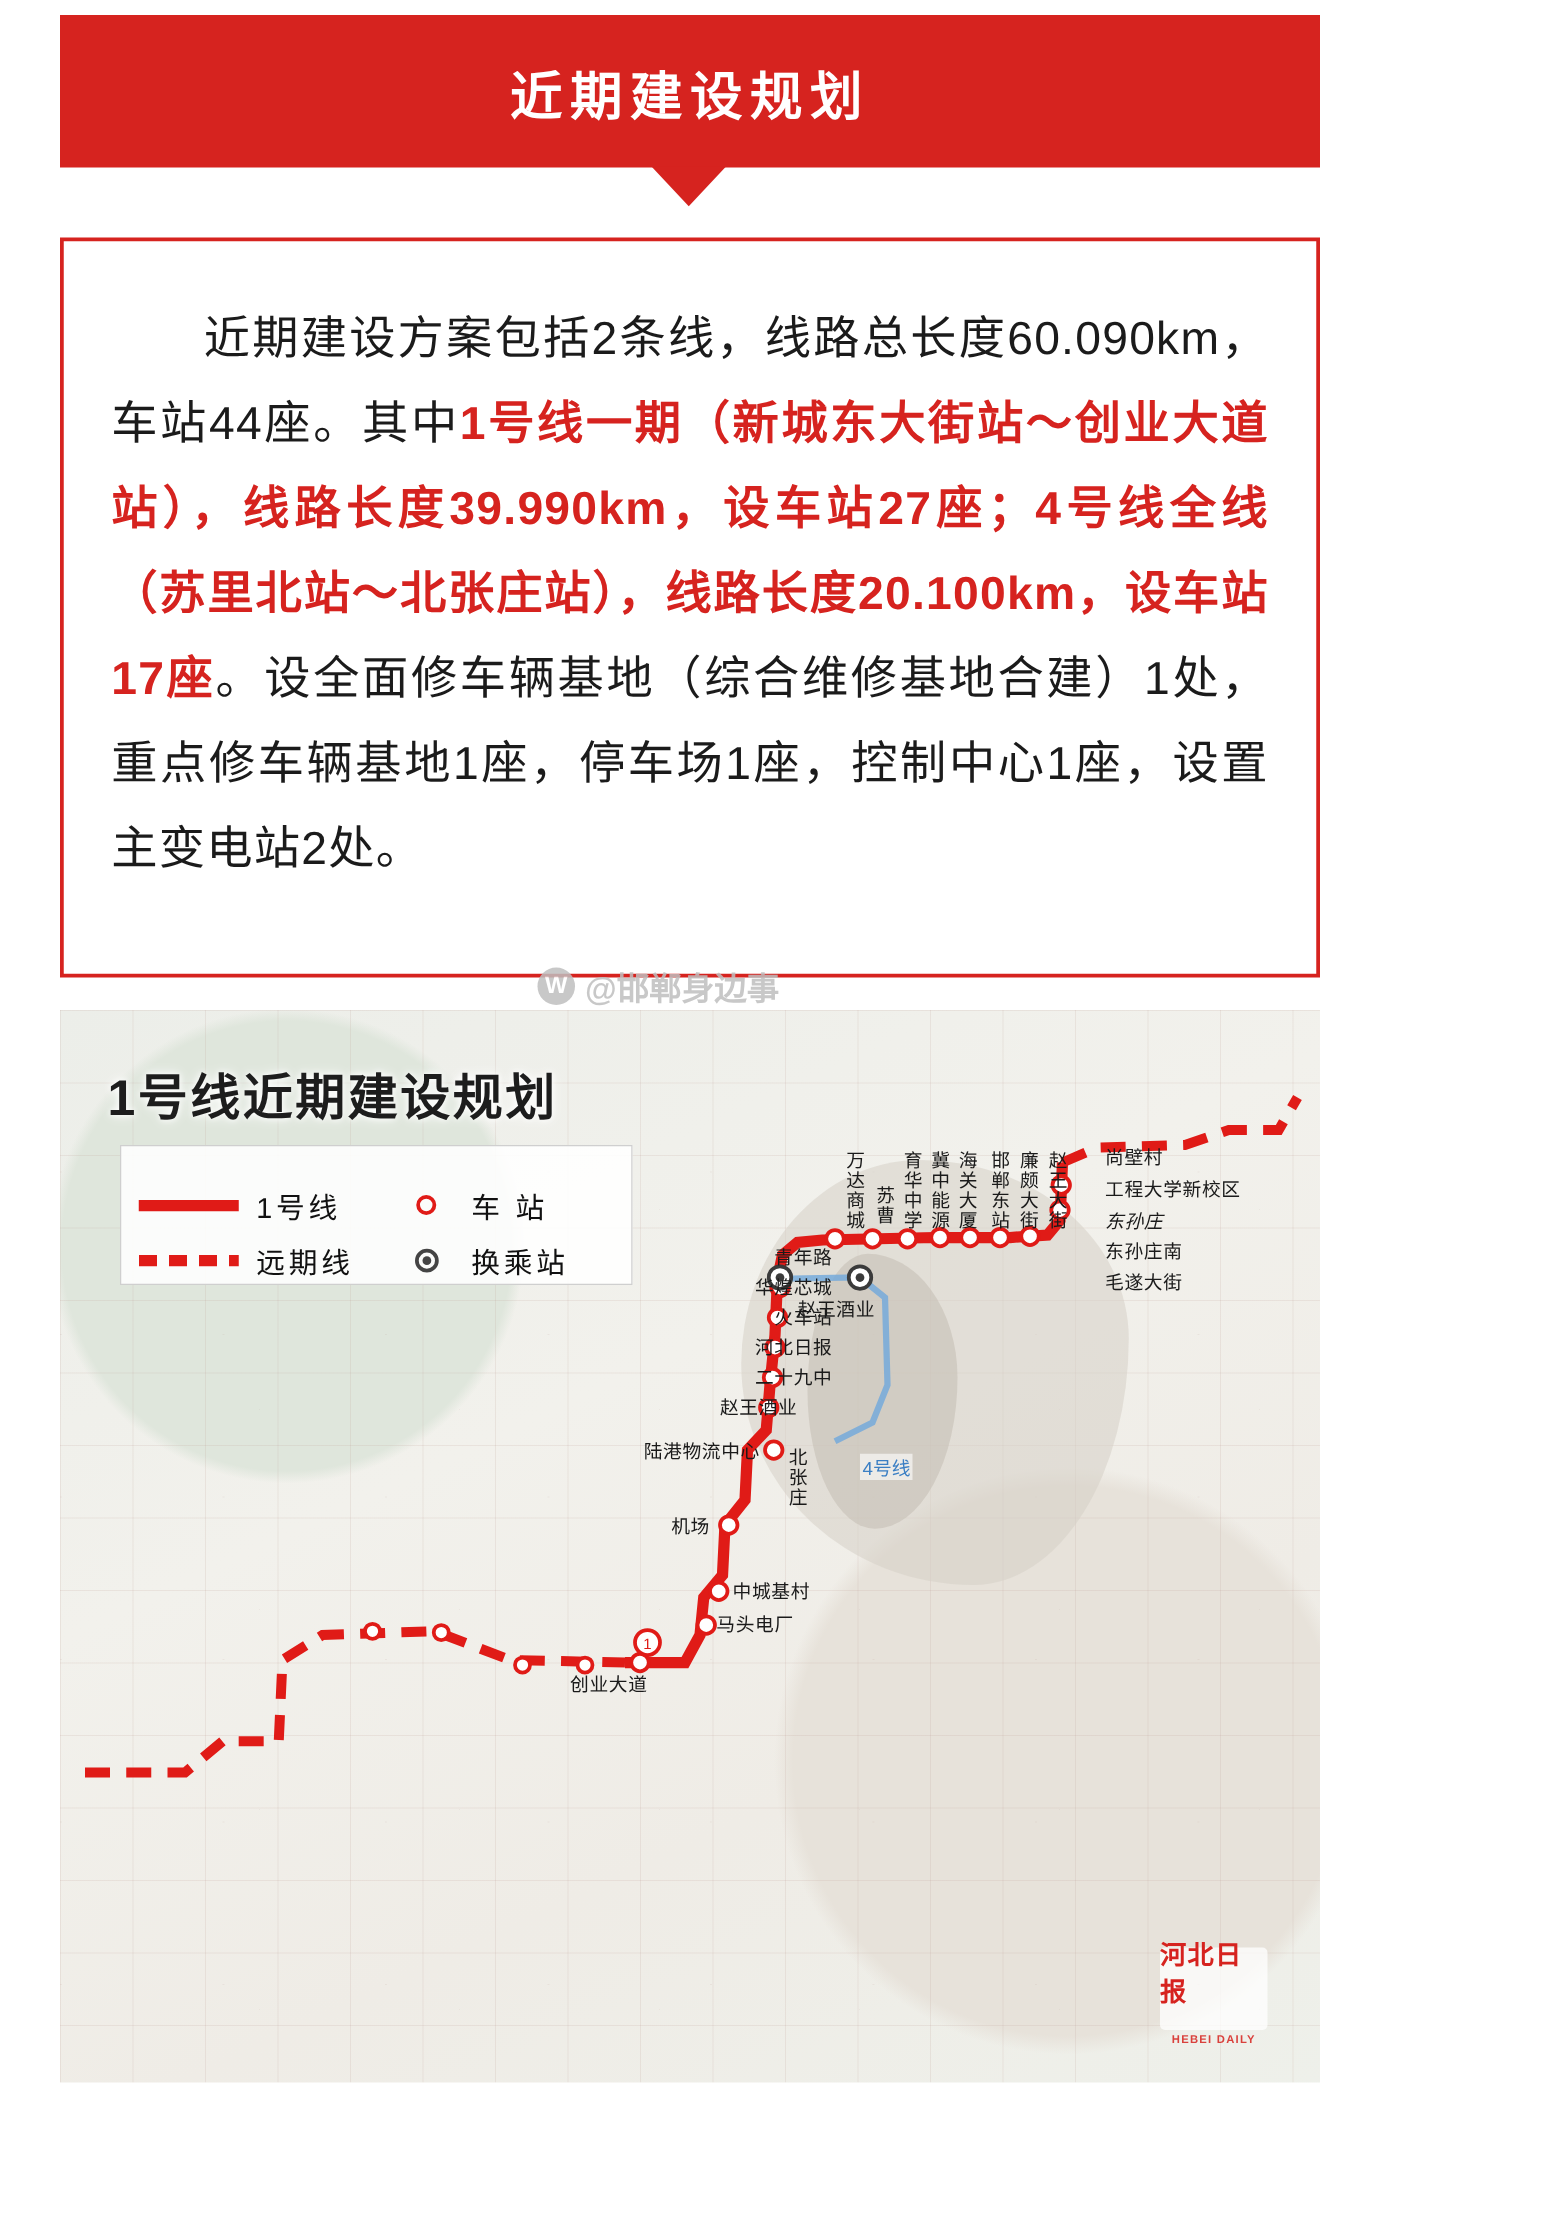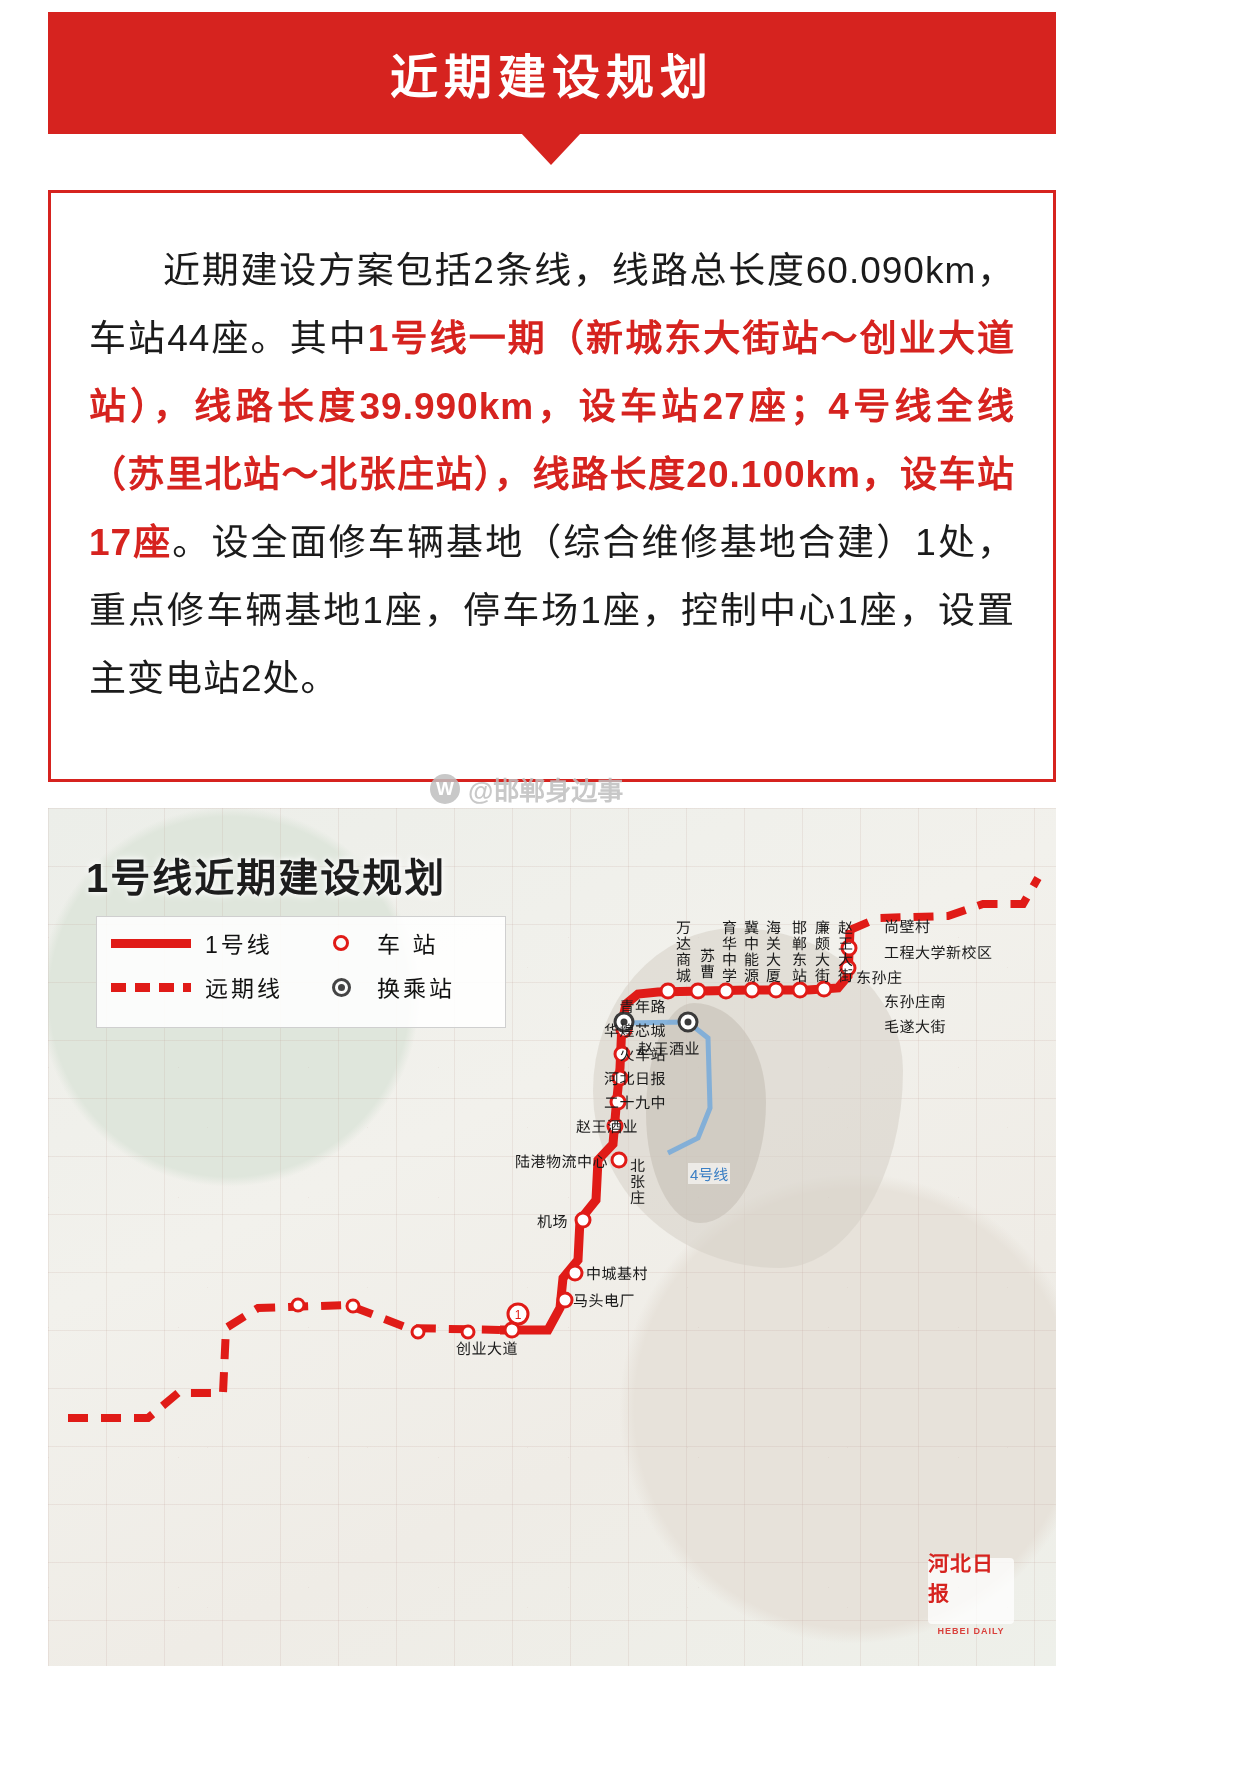--- a/index.html
+++ b/index.html
@@ -27,21 +27,21 @@
     top: 12px;
     width: 1008px;
     height: 122px;
     background: #d6231f;
     display: flex;
     align-items: center;
     justify-content: center;
   }
   .banner-title {
     color: #ffffff;
-    font-size: 48px;
+    font-size: 42px;
     font-weight: bold;
     letter-spacing: 6px;
   }
   .banner-notch {
     position: absolute;
     left: 521px;
     top: 133px;
     width: 0;
     height: 0;
     border-left: 30px solid transparent;
@@ -155,21 +155,21 @@
 
   .legend {
     position: absolute;
     left: 48px;
     top: 108px;
     width: 410px;
     height: 112px;
     background: rgba(255,255,255,.88);
     border: 1px solid #cfcfcf;
     box-sizing: border-box;
-    padding: 4px 14px;
+    padding: 25px 14px;
   }
   .legend-row {
     display: flex;
     align-items: center;
     height: 44px;
   }
   .legend-cell {
     display: flex;
     align-items: center;
     width: 195px;
@@ -365,21 +365,21 @@
     <circle cx="640" cy="214" r="3.5" fill="#3a3a3a"></circle>
 
     <circle cx="470" cy="506" r="10" fill="#ffffff" stroke="#e01b17" stroke-width="3"></circle>
     <text x="470" y="511" text-anchor="middle" font-size="12" fill="#e01b17" font-family="Liberation Sans, sans-serif">1</text>
   </svg>
 
   <div class="line4-tag">4号线</div>
 
   <div class="stname" style="left:836px; top:110px;">尚壁村</div>
   <div class="stname" style="left:836px; top:136px;">工程大学新校区</div>
-  <div class="stname" style="left:808px; top:161px;">东孙庄</div>
+  <div class="stname" style="left:836px; top:161px;font-style:italic;">东孙庄</div>
   <div class="stname" style="left:836px; top:185px;">东孙庄南</div>
   <div class="stname" style="left:836px; top:210px;">毛遂大街</div>
 
   <div class="stname vert" style="left:626px; top:112px;">万达商城</div>
   <div class="stname vert" style="left:650px; top:140px;">苏曹</div>
   <div class="stname vert" style="left:672px; top:112px;">育华中学</div>
   <div class="stname vert" style="left:694px; top:112px;">冀中能源</div>
   <div class="stname vert" style="left:716px; top:112px;">海关大厦</div>
   <div class="stname vert" style="left:742px; top:112px;">邯郸东站</div>
   <div class="stname vert" style="left:765px; top:112px;">廉颇大街</div>

